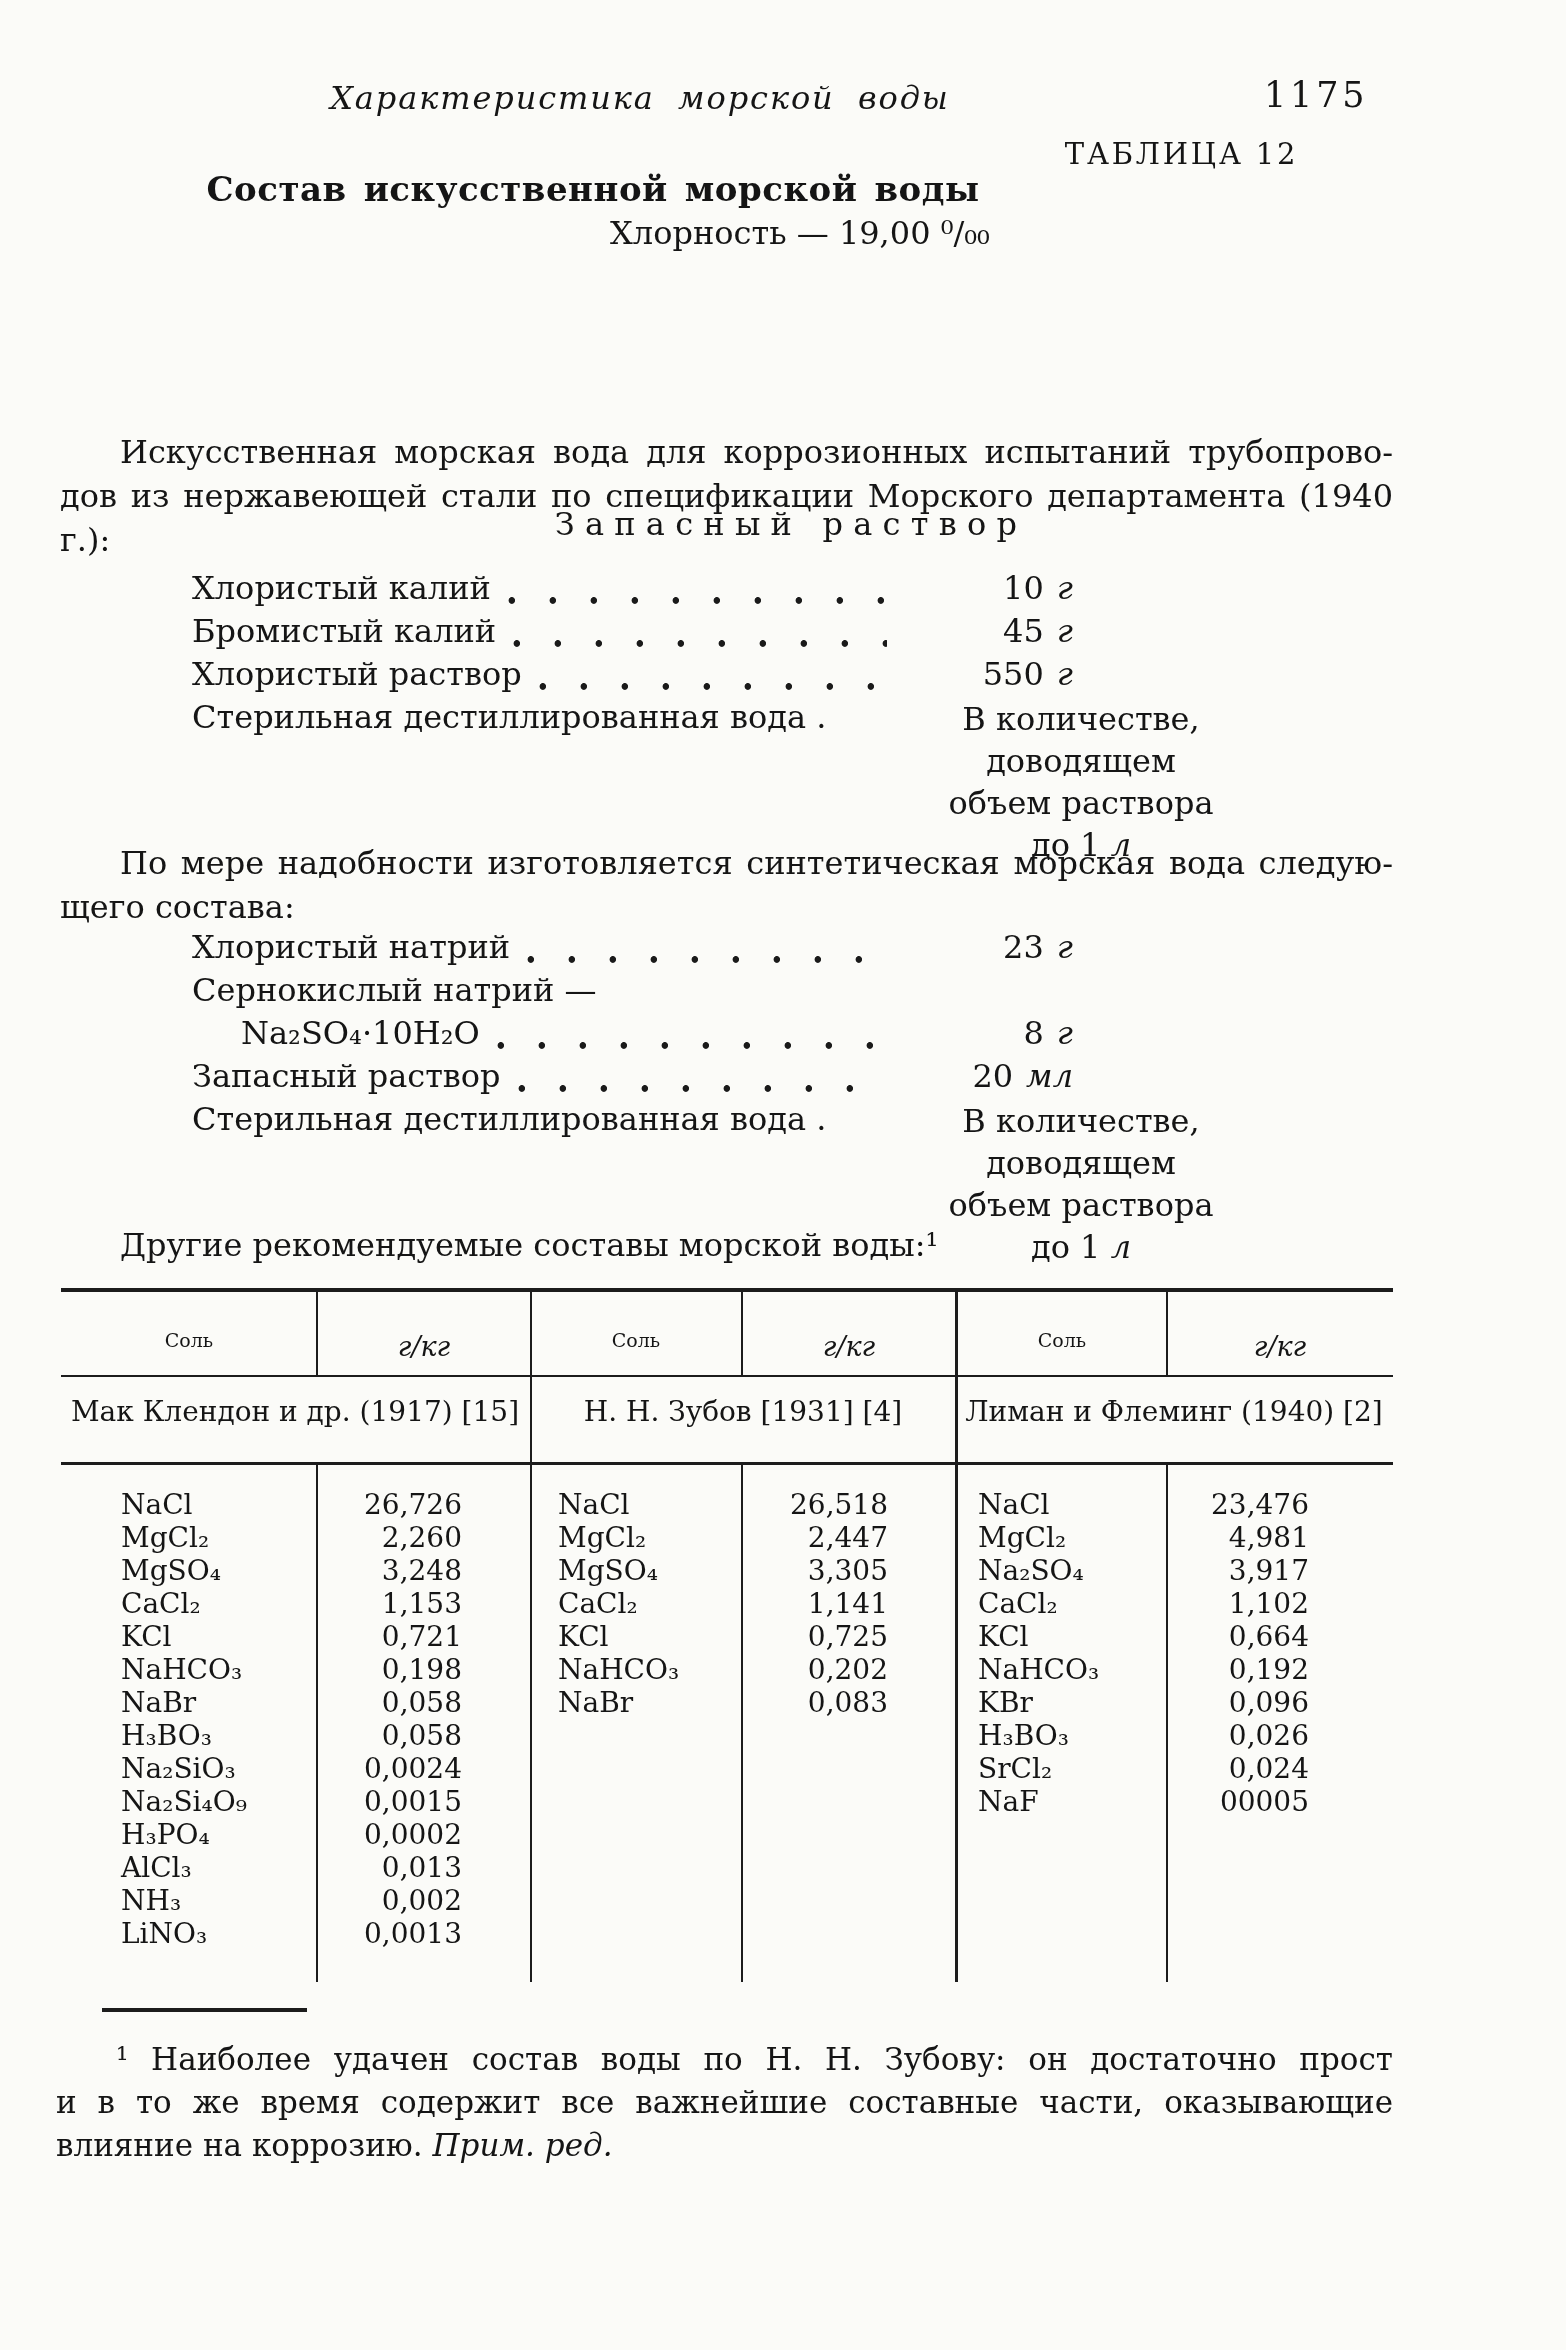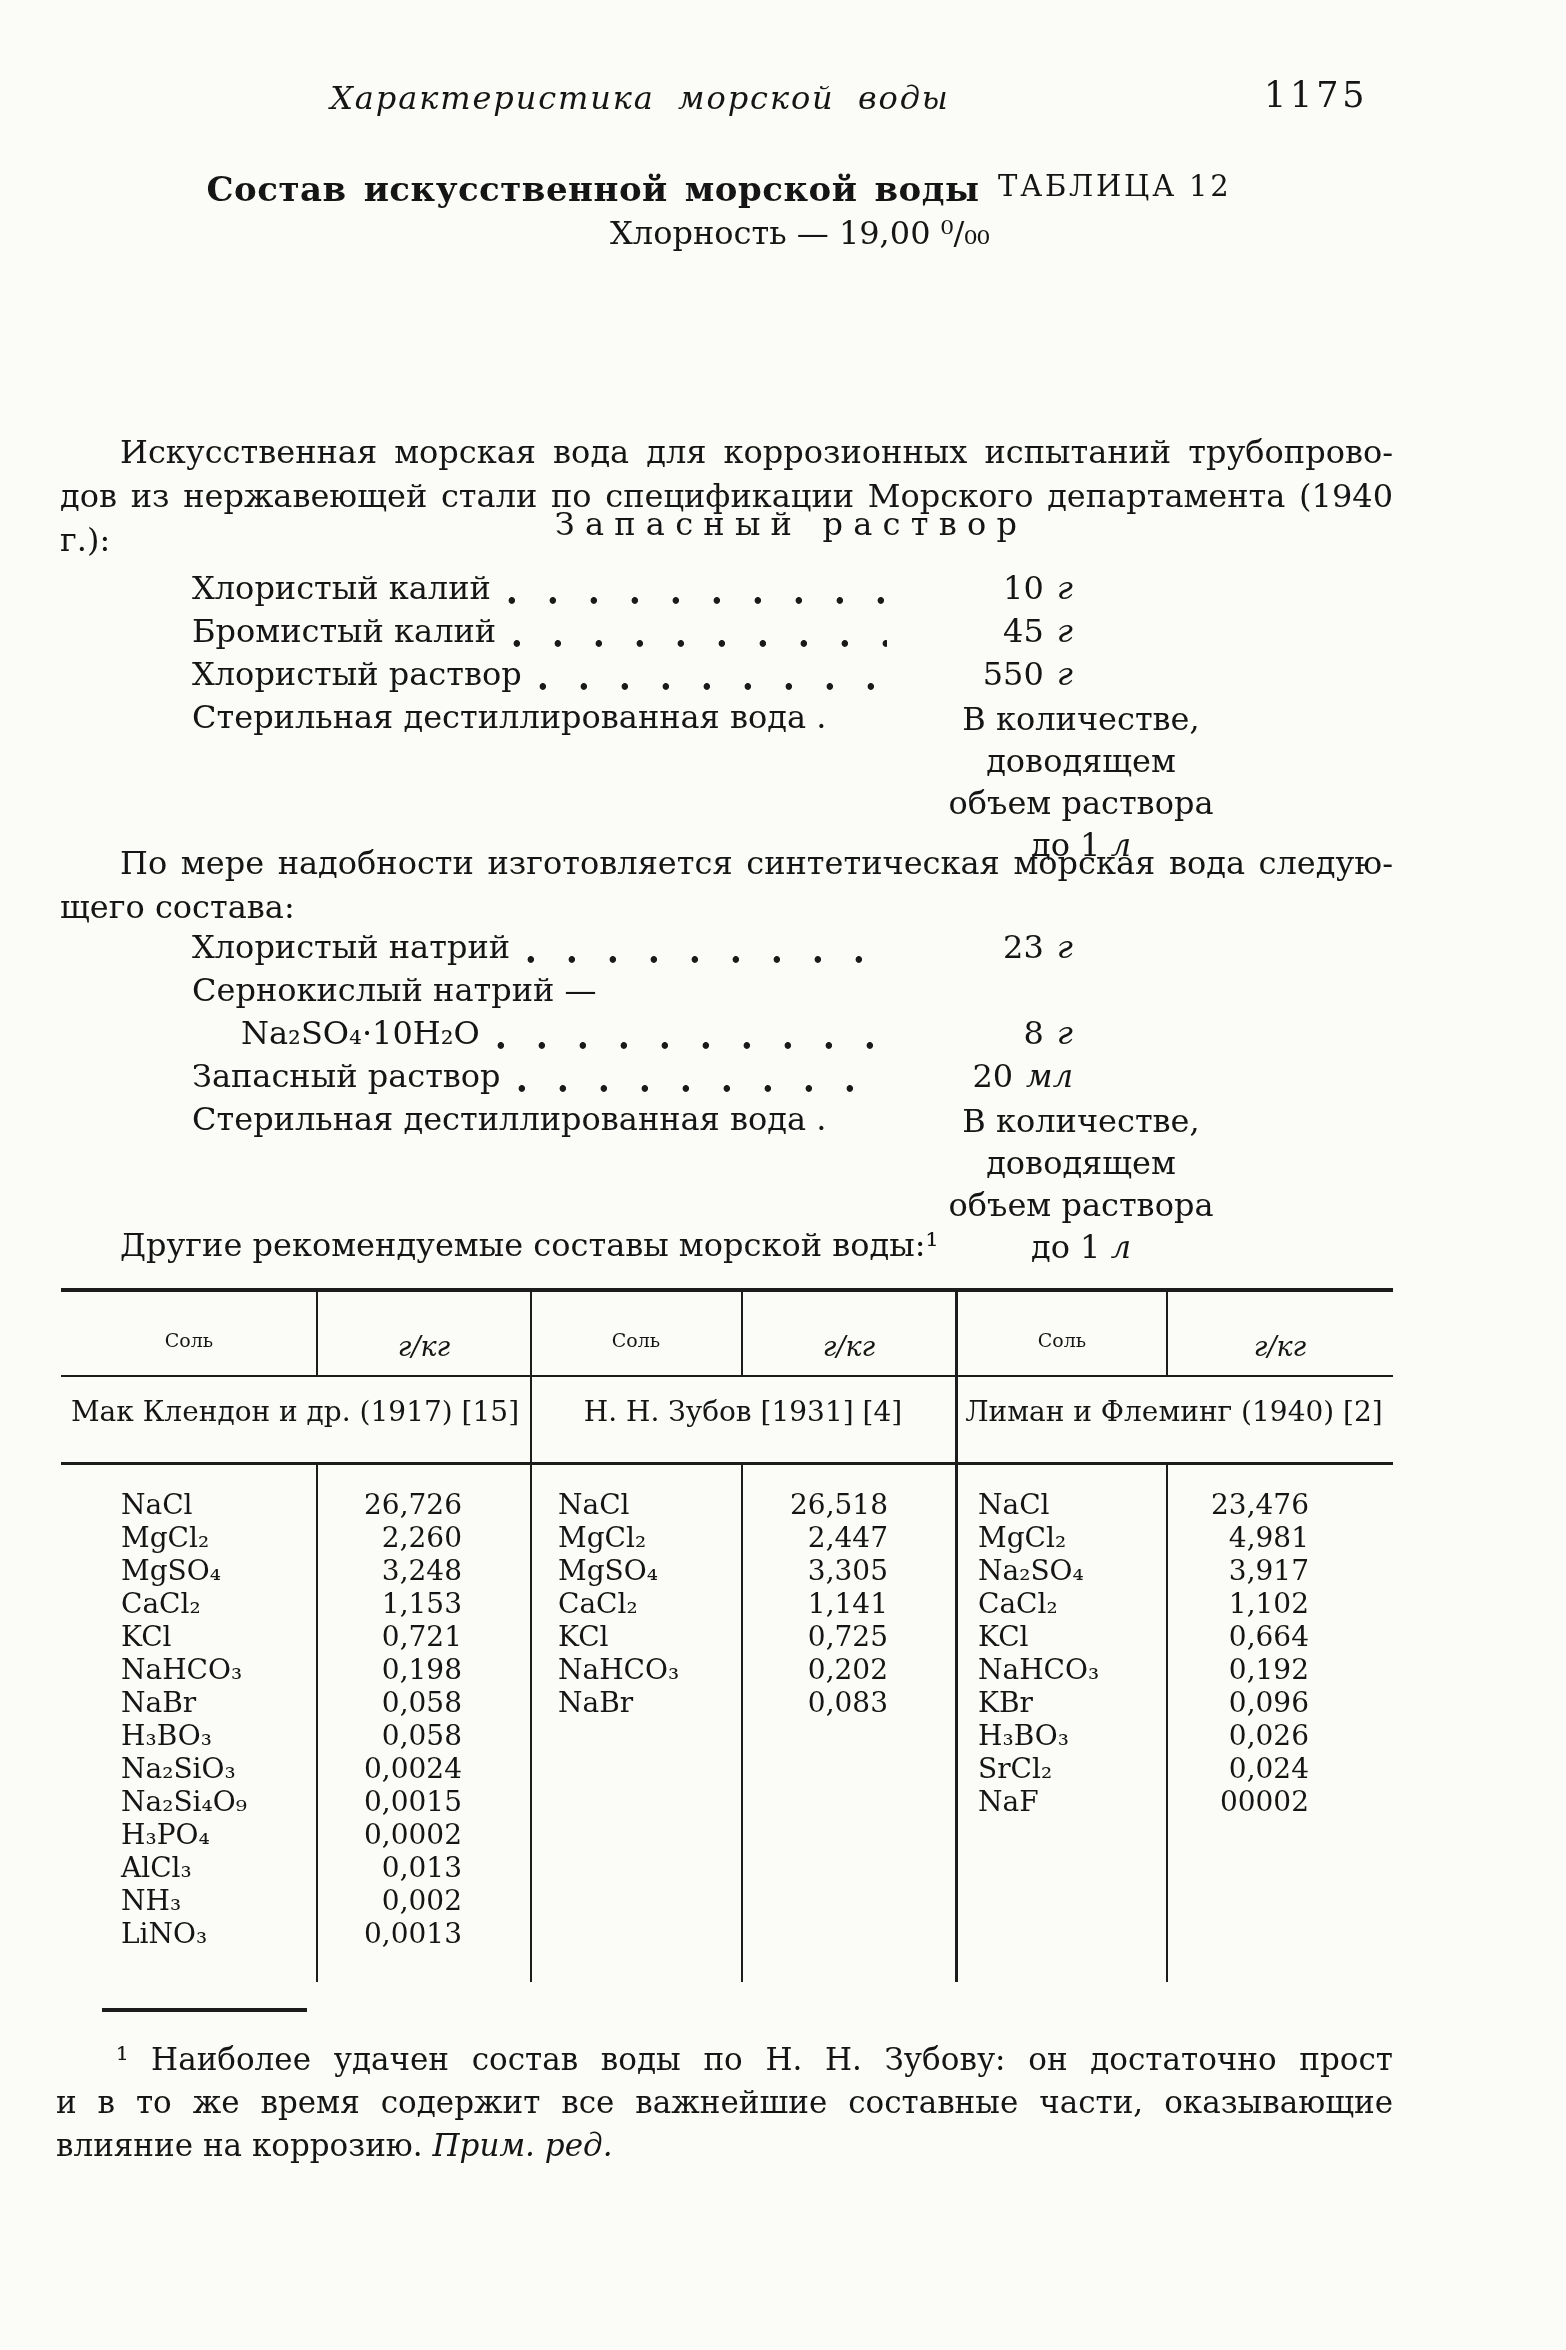--- a/index.html
+++ b/index.html
@@ -7,22 +7,22 @@
     width:1567px; height:2350px; position:relative;
     background:#fbfbf8; color:#151515;
     font-family:"DejaVu Serif", serif;
     overflow:hidden;
   }
   .abs { position:absolute; }
 
   .running-head { top:79px; left:282px; width:716px; text-align:center;
     font-style:italic; font-size:32px; word-spacing:11.3px; letter-spacing:1.9px; }
   .page-number { top:75px; left:1264px; font-size:35px; letter-spacing:3.8px; }
-  .table-label { top:137px; left:998px; width:367px; text-align:left;
-    font-size:29px; letter-spacing:2.8px;margin-top:32px; }
+  .table-label { top:137px; left:998px; width:367px; text-align:center;
+    font-size:29px; letter-spacing:2.8px; }
   .doc-title { top:169px; left:160px; width:866px; text-align:center;
     font-size:34px; font-weight:bold; letter-spacing:0.5px; word-spacing:4.7px; }
   .subtitle { top:214px; left:367px; width:866px; text-align:center; font-size:32px; }
 
   .para { font-size:32px; line-height:44px; }
   .para .ln { }
   .jl { text-align:justify; text-align-last:justify; }
   .ind { text-indent:60px; }
 
   #intro { top:430px; left:60px; width:1333px; }
@@ -301,21 +301,21 @@
       <div class="t-row">
         <span>H₃BO₃</span>
         <span>0,026</span>
       </div>
       <div class="t-row">
         <span>SrCl₂</span>
         <span>0,024</span>
       </div>
       <div class="t-row">
         <span>NaF</span>
-        <span>00002</span>
+        <span>00005</span>
       </div>
     </div>
 </div>
 
 <div class="abs" id="fn-sep"></div>
 <div class="abs para" id="footnote">
     <div class="ln ind jl">¹ Наиболее удачен состав воды по Н. Н. Зубову: он достаточно прост</div>
     <div class="ln jl">и в то же время содержит все важнейшие составные части, оказывающие</div>
     <div class="ln">влияние на коррозию.<span class="it"> Прим. ред.</span></div>
   </div>

